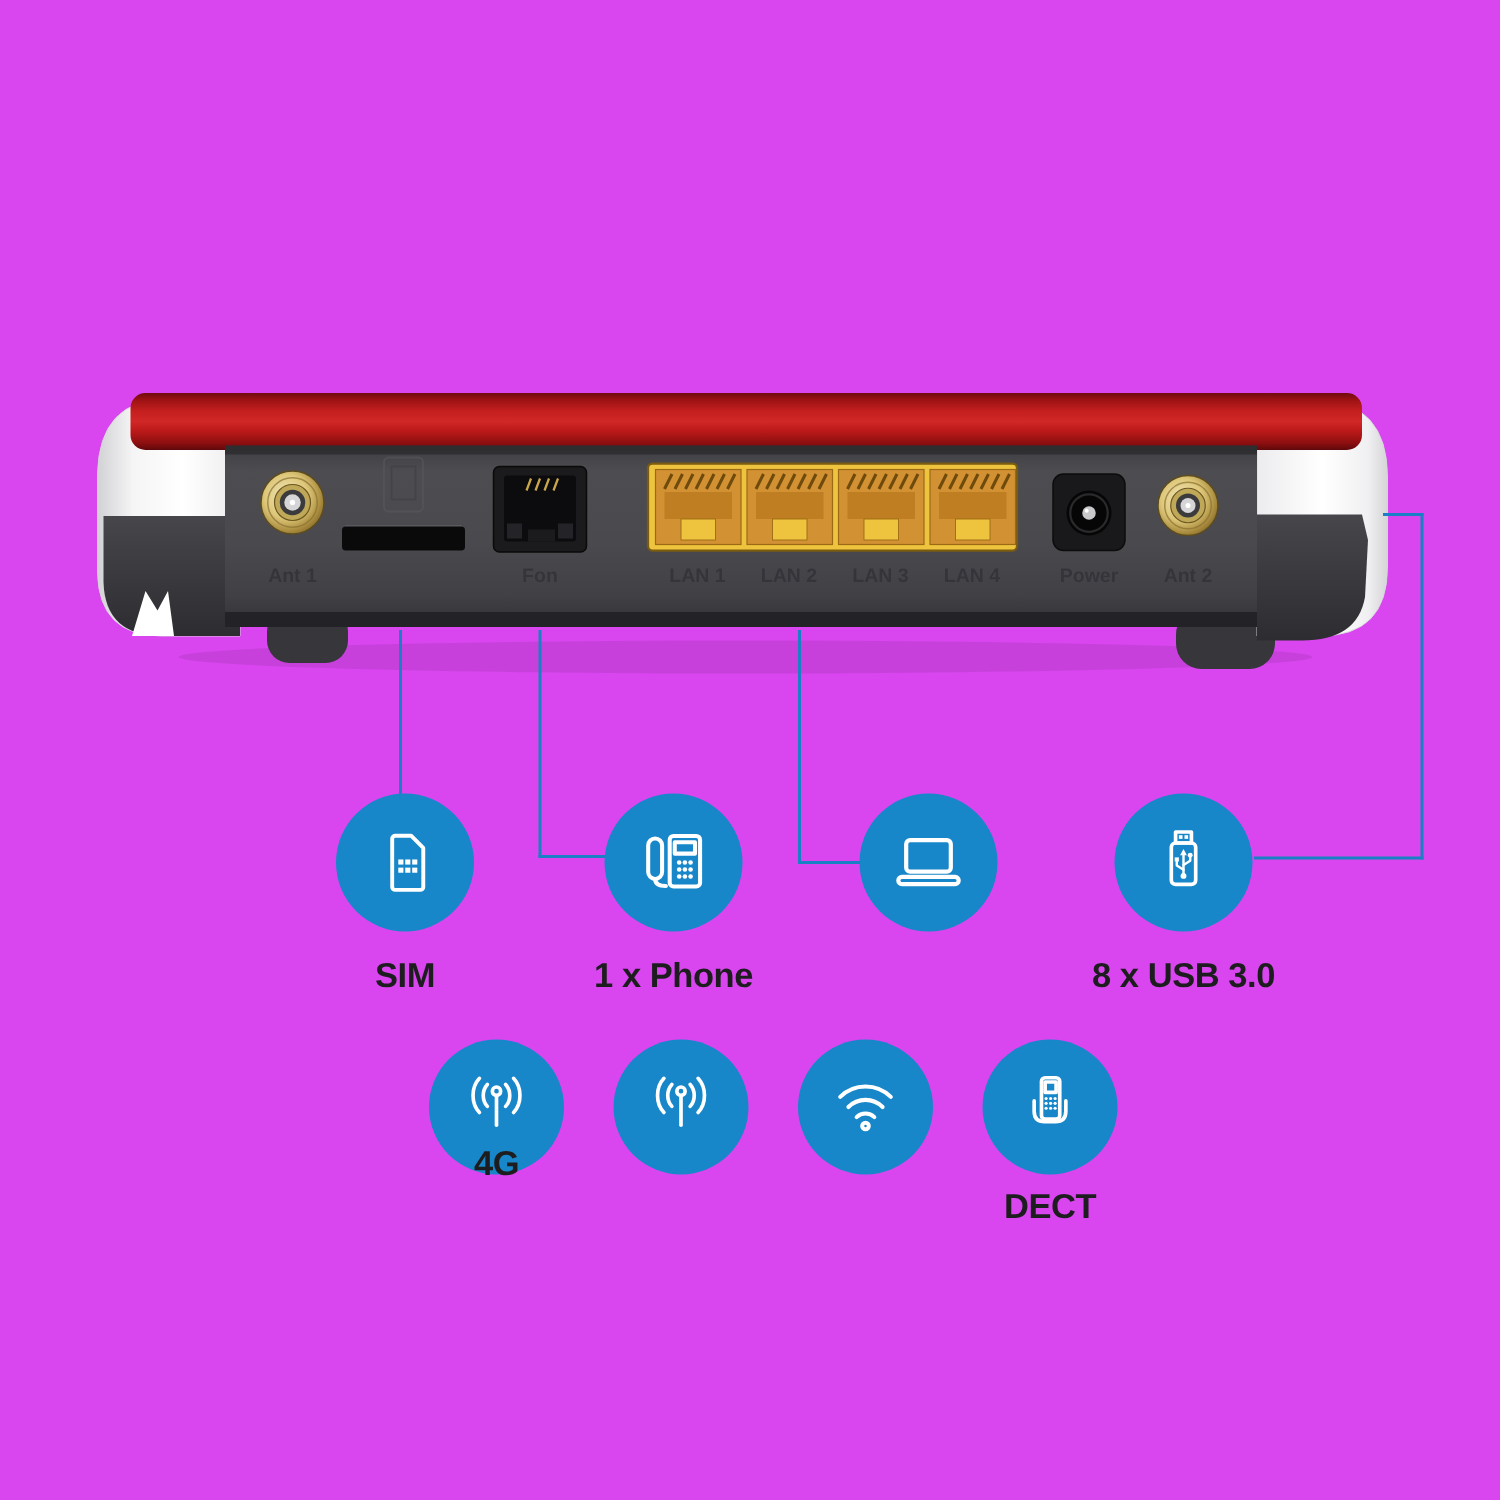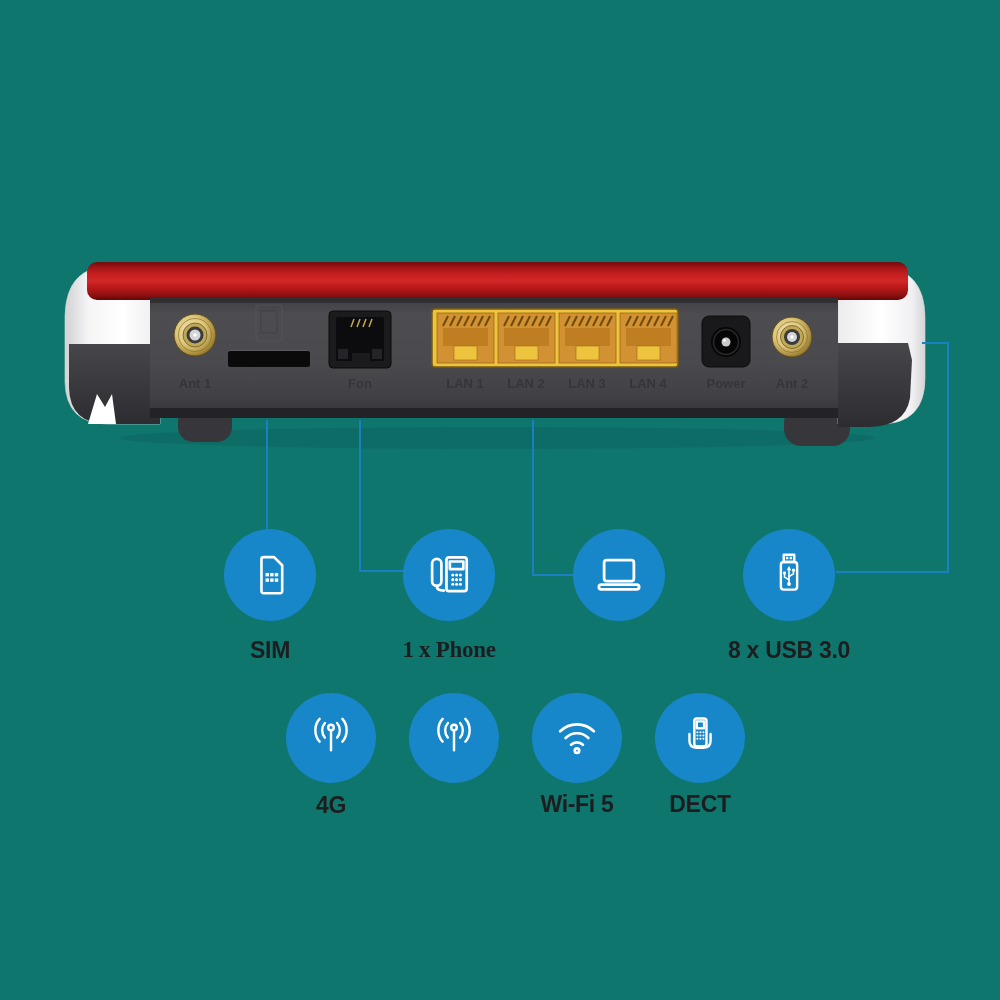--- a/index.html
+++ b/index.html
@@ -1,17 +1,17 @@
 <!DOCTYPE html>
 <html><head>
 <meta charset="utf-8">
 <style>
   html,body { margin:0; padding:0; background:#fff; }
   .stage {
-    position:relative; width:1000px; height:1000px; background:#0f766e;
+    position:relative; width:1000px; height:1000px; background:#d946ef;
     overflow:hidden; font-family:"Liberation Sans", sans-serif;
   }
   .router-svg { position:absolute; left:50px; top:248px; }
   .callout { position:absolute; background:#1a80c4; }
   .feature-circle {
     position:absolute; border-radius:50%; background:#1787c9;
     display:flex; align-items:center; justify-content:center;
   }
   .fc-lg { width:92px; height:92px; }
   .fc-sm { width:90px; height:90px; }
@@ -212,21 +212,21 @@
           <circle cx="45.5" cy="32" r="1.8"></circle>
         <circle cx="36.5" cy="37.5" r="1.8"></circle>
           <circle cx="41" cy="37.5" r="1.8"></circle>
           <circle cx="45.5" cy="37.5" r="1.8"></circle>
         <circle cx="36.5" cy="43" r="1.8"></circle>
           <circle cx="41" cy="43" r="1.8"></circle>
           <circle cx="45.5" cy="43" r="1.8"></circle>
       </g>
     </svg>
   </div>
-  <div class="feature-label" style="left:339px; top:637px;font-family:Liberation Serif, serif;">1 x Phone</div>
+  <div class="feature-label" style="left:339px; top:637px;">1 x Phone</div>
 
   <div class="feature-circle fc-lg" style="left:573px; top:529px;">
     <svg class="icon-svg" width="56" height="56" viewBox="0 0 64 64" fill="none" stroke="#ffffff" stroke-width="3.2" stroke-linecap="round" stroke-linejoin="round">
       <rect x="15" y="15" width="34" height="24" rx="3"></rect>
       <rect x="9" y="43" width="46" height="5.5" rx="2.75"></rect>
     </svg>
   </div>
 
   <div class="feature-circle fc-lg" style="left:743px; top:529px;">
     <svg class="icon-svg" width="52" height="52" viewBox="0 0 64 64" fill="none" stroke="#ffffff" stroke-width="3" stroke-linecap="round" stroke-linejoin="round">
@@ -254,42 +254,41 @@
   <div class="feature-circle fc-sm" style="left:286px; top:693px;">
     <svg class="icon-svg" width="52" height="52" viewBox="0 0 64 64" fill="none" stroke="#ffffff" stroke-width="3" stroke-linecap="round" stroke-linejoin="round">
       <circle cx="32" cy="19" r="3.4"></circle>
       <path d="M32 23 V47"></path>
       <path d="M24.5 13.5 c-4.5 5 -4.5 13 0 18"></path>
       <path d="M18 8.5 c-7 7.5 -7 20.5 0 28"></path>
       <path d="M39.5 13.5 c4.5 5 4.5 13 0 18"></path>
       <path d="M46 8.5 c7 7.5 7 20.5 0 28"></path>
     </svg>
   </div>
-  <div class="feature-label" style="left:221px; top:792px;">4G</div>
+  <div class="feature-label" style="left:221px; top:762px;">4G</div>
 
   <div class="feature-circle fc-sm" style="left:409px; top:693px;">
     <svg class="icon-svg" width="52" height="52" viewBox="0 0 64 64" fill="none" stroke="#ffffff" stroke-width="3" stroke-linecap="round" stroke-linejoin="round">
       <circle cx="32" cy="19" r="3.4"></circle>
       <path d="M32 23 V47"></path>
       <path d="M24.5 13.5 c-4.5 5 -4.5 13 0 18"></path>
       <path d="M18 8.5 c-7 7.5 -7 20.5 0 28"></path>
       <path d="M39.5 13.5 c4.5 5 4.5 13 0 18"></path>
       <path d="M46 8.5 c7 7.5 7 20.5 0 28"></path>
     </svg>
   </div>
 
   <div class="feature-circle fc-sm" style="left:532px; top:693px;">
     <svg class="icon-svg" width="54" height="54" viewBox="0 0 64 64" fill="none" stroke="#ffffff" stroke-width="3.2" stroke-linecap="round" stroke-linejoin="round">
       <path d="M12 24 a28.5 28.5 0 0 1 40 0"></path>
       <path d="M18.5 32 a19 19 0 0 1 27 0"></path>
       <path d="M25 40 a10 10 0 0 1 14 0"></path>
       <circle cx="32" cy="47" r="2.6"></circle>
     </svg>
   </div>
-  <div class="feature-label" style="left:467px; top:791px;">Wi-Fi 5</div>
 
   <div class="feature-circle fc-sm" style="left:655px; top:693px;">
     <svg class="icon-svg" width="52" height="52" viewBox="0 0 64 64" fill="none" stroke="#ffffff" stroke-width="3" stroke-linecap="round" stroke-linejoin="round">
       <rect x="25" y="8" width="15" height="34" rx="3"></rect>
       <rect x="28" y="11.5" width="9" height="8.5"></rect>
       <g fill="#ffffff" stroke="none">
         <circle cx="28.8" cy="25" r="1.3"></circle>
           <circle cx="32.5" cy="25" r="1.3"></circle>
           <circle cx="36.2" cy="25" r="1.3"></circle>
         <circle cx="28.8" cy="29" r="1.3"></circle>

